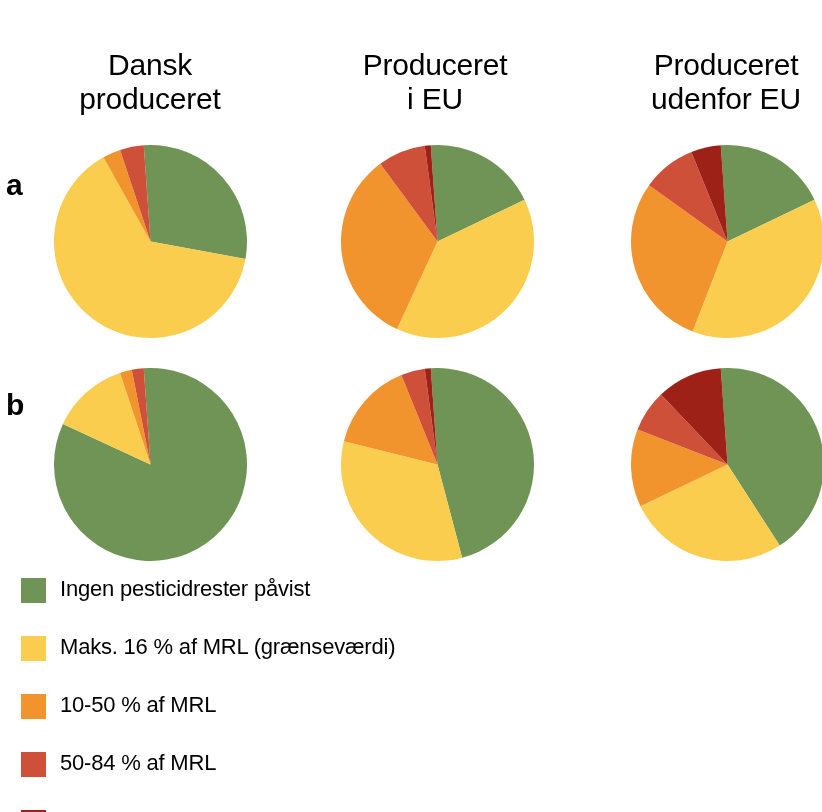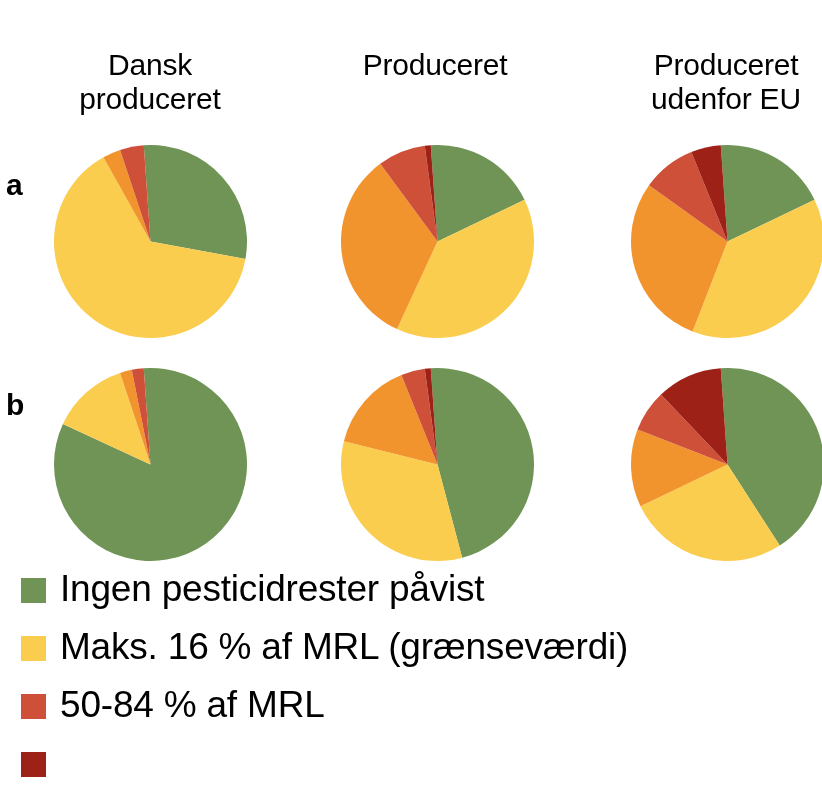--- a/index.html
+++ b/index.html
@@ -74,38 +74,39 @@
     position: absolute;
     left: 21px;
     top: 8px;
     width: 25px;
     height: 25px;
   }
   .legend-label {
     position: absolute;
     left: 60px;
     top: -2px;
-    font-size: 37px;
+    font-size: 22px;
     line-height: 42px;
     white-space: nowrap;
     color: #000;
     letter-spacing: -0.2px;
   }
 </style>
 </head>
 <body>
 
 <div id="root">
 
   <div class="col-header" id="hdr-0">
     <span class="ln">Dansk</span>
     <span class="ln">produceret</span>
   </div>
   <div class="col-header" id="hdr-1">
     <span class="ln">Produceret</span>
+    <span class="ln">i EU</span>
   </div>
   <div class="col-header" id="hdr-2">
     <span class="ln">Produceret</span>
     <span class="ln">udenfor EU</span>
   </div>
 
   <div class="row-letter" id="row-letter-a">a</div>
   <div class="row-letter" id="row-letter-b">b</div>
 
   <svg class="pie pie-r0c0" width="193" height="193" viewBox="0 0 193 193">
@@ -152,20 +153,24 @@
   <div id="legend">
     <div class="legend-row">
       <span class="legend-swatch" style="background: rgb(111, 148, 85);"></span>
       <span class="legend-label">Ingen pesticidrester påvist</span>
     </div>
     <div class="legend-row">
       <span class="legend-swatch" style="background: rgb(250, 205, 79);"></span>
       <span class="legend-label">Maks. 16 % af MRL (grænseværdi)</span>
     </div>
     <div class="legend-row">
+      <span class="legend-swatch" style="background: rgb(242, 148, 46);"></span>
+      <span class="legend-label">10-50 % af MRL</span>
+    </div>
+    <div class="legend-row">
       <span class="legend-swatch" style="background: rgb(206, 80, 57);"></span>
       <span class="legend-label">50-84 % af MRL</span>
     </div>
     <div class="legend-row">
       <span class="legend-swatch" style="background: rgb(158, 33, 24);"></span>
     </div>
   </div>
 
 </div>
 

